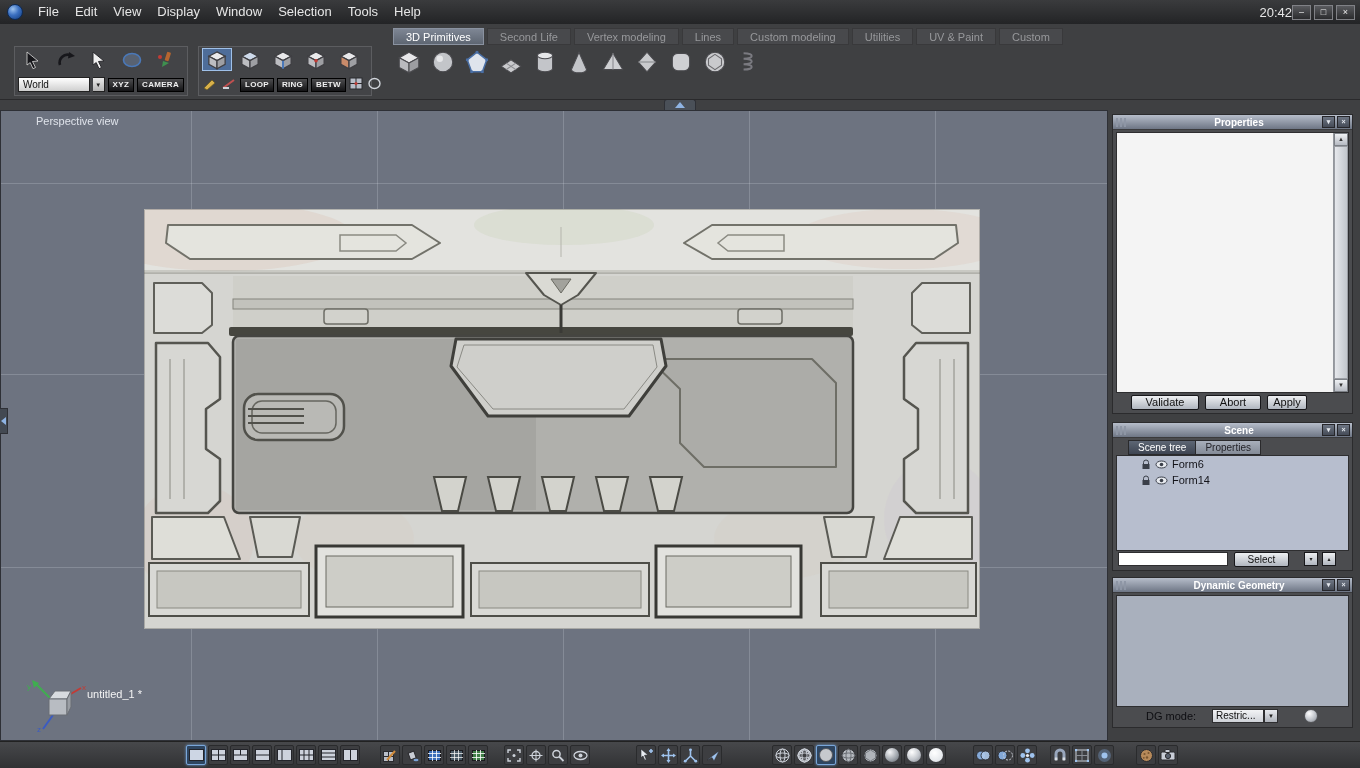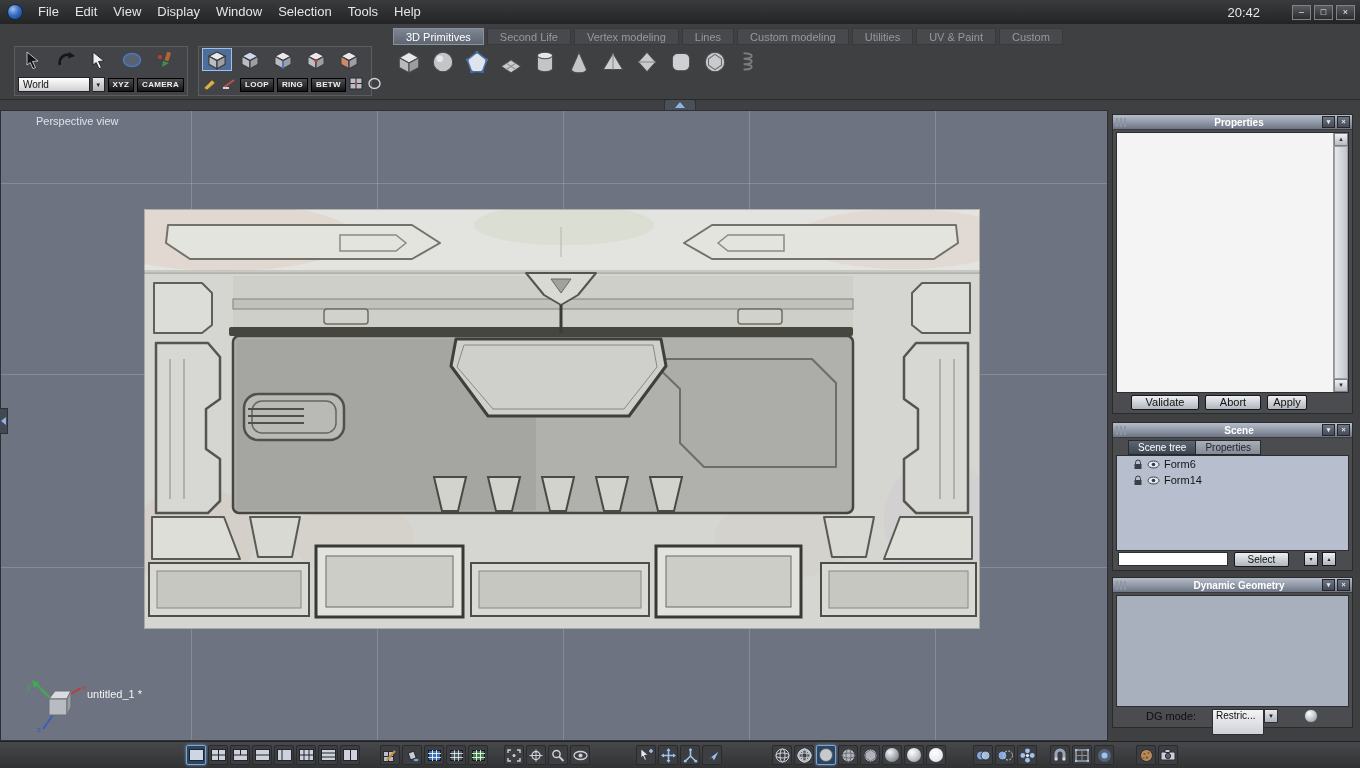--- a/index.html
+++ b/index.html
@@ -7,21 +7,21 @@
   body { font-family:"Liberation Sans",sans-serif; background:#3f4042; position:relative; }
 
   
   #menubar { position:absolute; top:0; left:0; width:1360px; height:24px;
     background:linear-gradient(#3a3b3d,#232426); display:flex; align-items:center;
     color:#e6e6e6; font-size:13px; z-index:50; }
   .logo { width:16px; height:16px; border-radius:50%; margin:0 7px;
     background:radial-gradient(circle at 35% 30%, #9cc2ee, #3a6fc0 45%, #123a78);
     border:1px solid #0d2a55; }
   .menu-item { padding:0 8px; height:24px; line-height:24px; cursor:default; }
-  #clock { margin-left:auto; margin-right:32px; }
+  #clock { margin-left:auto; margin-right:0; }
   .winbtns { display:flex; gap:3px; margin-right:5px; }
   .winbtn { width:19px; height:15px; background:linear-gradient(#595a5e,#2b2c2e);
     border:1px solid #808186; color:#eee; font-size:9px; line-height:13px; text-align:center; }
 
   
   #topbar { position:absolute; top:24px; left:0; width:1360px; height:76px;
     background:#3f4042; border-bottom:1px solid #2a2a2c; z-index:40; }
   #tabs { position:absolute; left:393px; top:4px; display:flex; gap:3px; height:17px; }
   .tab { padding:0 12px; font-size:11px; line-height:16px; background:#48494c; color:#97989b;
     border:1px solid #39393b; white-space:nowrap; }
@@ -94,35 +94,35 @@
   .vbtn { position:absolute; height:15px; background:linear-gradient(#eef0f2,#b0b6bf);
     border:1px solid #17171a; font-size:11px; line-height:13px; text-align:center; color:#111;
     border-radius:2px; }
 
   .scene-tabs { position:absolute; top:17px; left:3px; display:flex;padding-left:12px; }
   .stab { height:15px; padding:0 9px; font-size:10px; line-height:14px; border:1px solid #2a2a2c; }
   .stab.active { background:linear-gradient(#5d6674,#3e4552); color:#fff; }
   .stab.inactive { background:linear-gradient(#a8afbb,#848b97); color:#24242a; border-left:none; }
   .scene-list { position:absolute; left:3px; right:3px; top:32px; height:96px;
     background:#b7bece; border:1px solid #2e2e30; overflow:hidden; }
-  .scene-row { display:flex; align-items:center; height:16px; gap:4px; padding-left:16px;
+  .scene-row { display:flex; align-items:center; height:16px; gap:4px; padding-left:24px;
     font-size:11px; color:#14141a; }
   .scene-controls { position:absolute; left:3px; right:3px; bottom:3px; height:15px; }
   .scene-input { position:absolute; left:2px; top:0; width:110px; height:14px; background:#fff;
     border:1px solid #2e2e30; font-size:10px; padding:0 3px; }
   .select-btn { left:118px; top:0; width:55px; font-size:10px; }
   .mini-btn { position:absolute; top:0; width:14px; height:14px;
     background:linear-gradient(#eef0f2,#b0b6bf); border:1px solid #17171a; font-size:6px;
     line-height:12px; text-align:center; color:#222; }
 
   .dg-body { position:absolute; left:3px; right:3px; top:17px; bottom:20px;
     background:#a9b0bd; border:1px solid #2e2e30; }
   .dg-controls { position:absolute; left:3px; right:3px; bottom:3px; height:15px; font-size:11px; color:#e8eaee; }
   .dg-label { position:absolute; left:30px; top:1px; color:#0e0e12; font-size:11px; }
-  .dg-field { position:absolute; left:96px; top:0; width:52px; height:26px;
+  .dg-field { position:absolute; left:96px; top:0; width:52px; height:14px;
     background:linear-gradient(#f2f3f5,#cfd2d8); border:1px solid #2e2e30; font-size:10px;
     color:#111; padding-left:3px; line-height:12px; overflow:hidden; white-space:nowrap; }
   .dg-arrow { position:absolute; left:148px; top:0; width:14px; height:14px;
     background:linear-gradient(#e8eaee,#aeb2ba); border:1px solid #2e2e30; font-size:6px;
     line-height:12px; text-align:center; color:#222; }
   .dg-ball { position:absolute; left:188px; top:0; width:14px; height:14px; border-radius:50%;
     background:radial-gradient(circle at 35% 30%, #fdfdfe, #b9bdc4 60%, #83878e); border:1px solid #55565a; }
 
   
   #bottombar { position:absolute; left:0; top:741px; width:1360px; height:27px;

